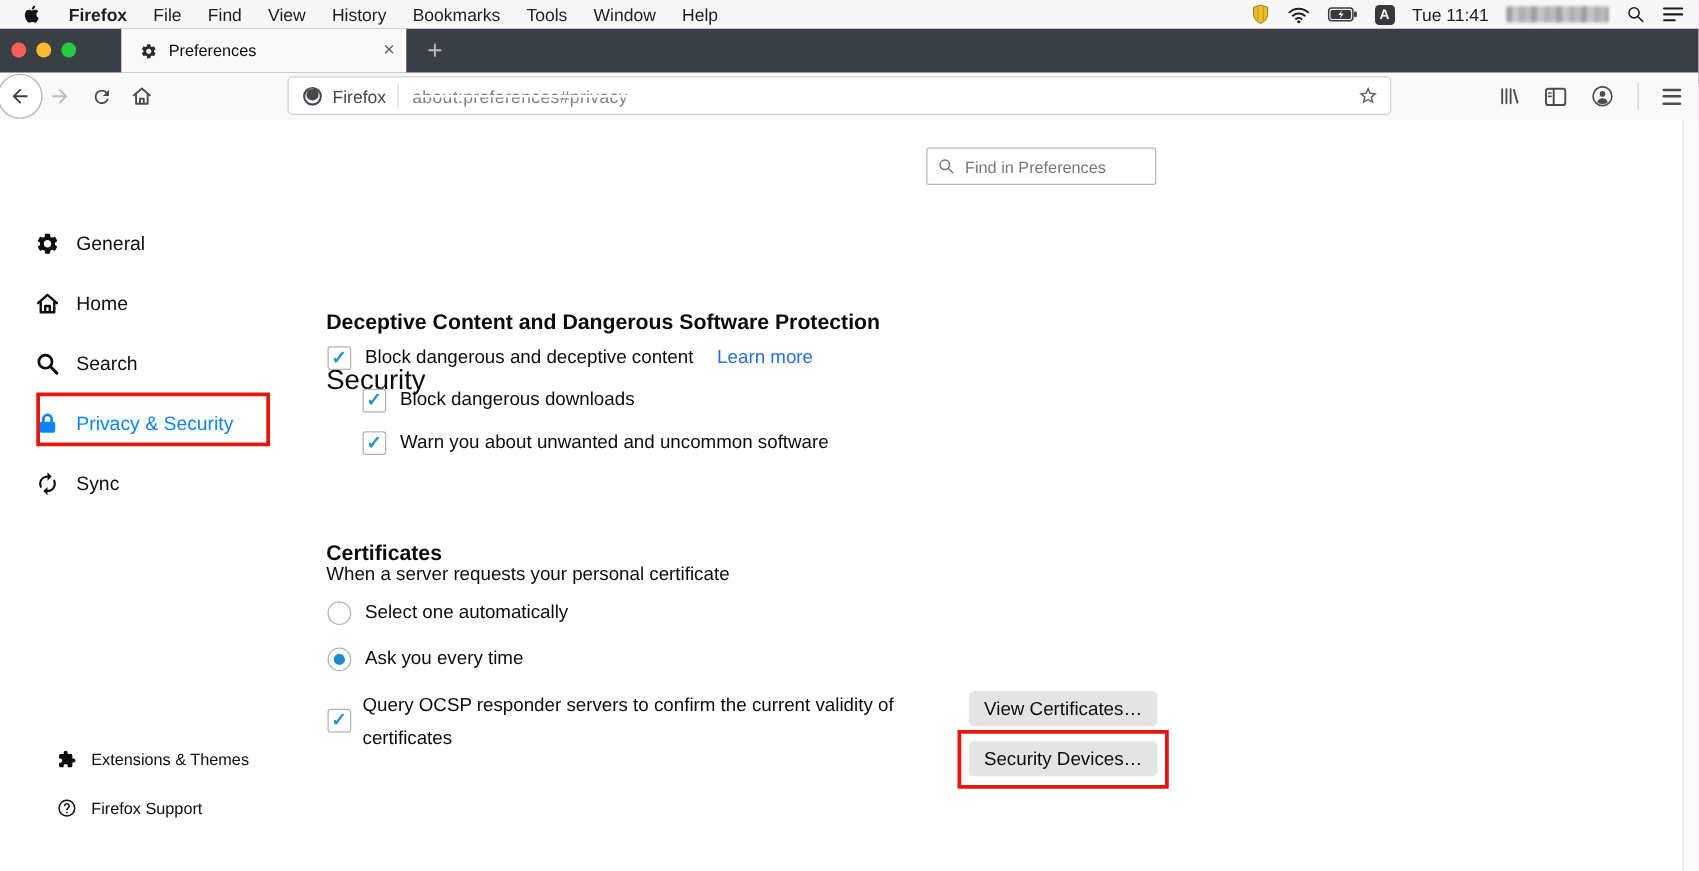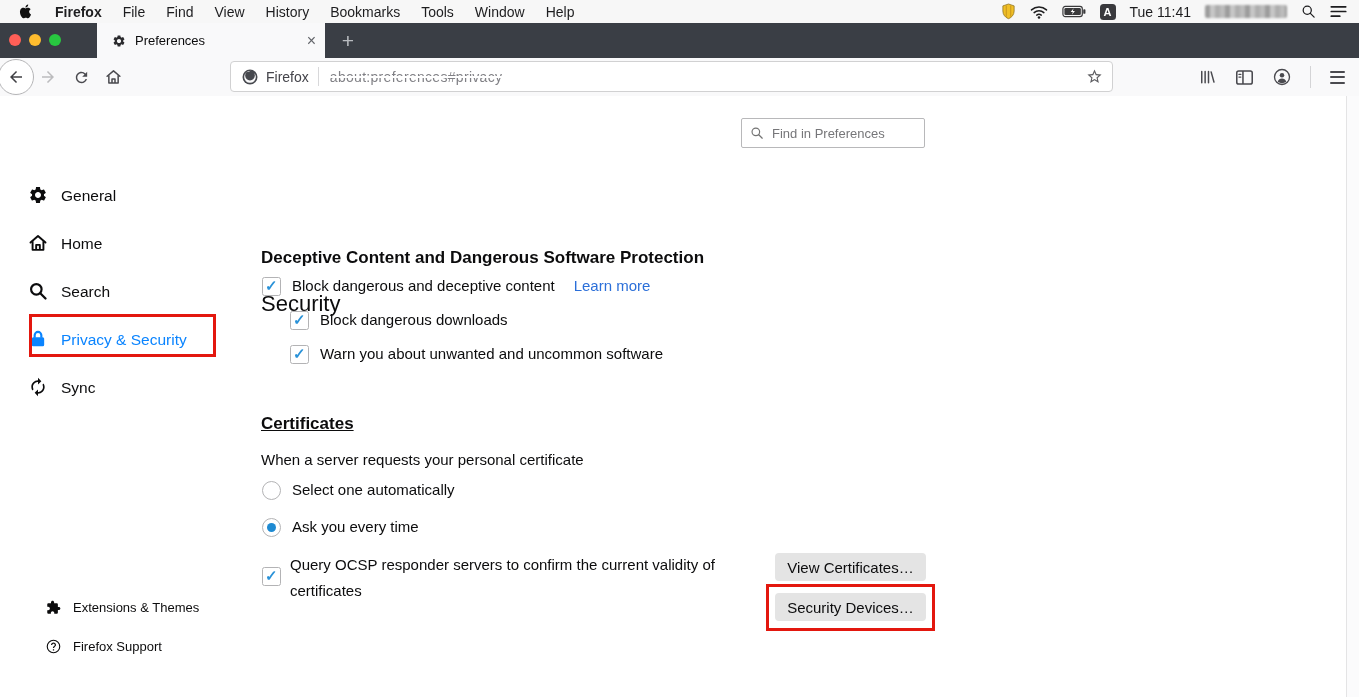--- a/index.html
+++ b/index.html
@@ -338,21 +338,21 @@
     </div>
     <div class="ctl-row" style="left:290px;top:215px;">
       <span class="cb checked"></span>
       <span class="body-text">Block dangerous downloads</span>
     </div>
     <div class="ctl-row" style="left:290px;top:249px;">
       <span class="cb checked"></span>
       <span class="body-text">Warn you about unwanted and uncommon software</span>
     </div>
 
-    <div class="section-h" style="top:318px;text-decoration:underline;">Certificates</div>
+    <div class="section-h" style="top:337px;">Certificates</div>
     <div class="body-text" style="position:absolute;left:261px;top:355px;">When a server requests your personal certificate</div>
 
     <div class="ctl-row" style="left:262px;top:385px;">
       <span class="radio"></span>
       <span class="body-text">Select one automatically</span>
     </div>
     <div class="ctl-row" style="left:262px;top:422px;">
       <span class="radio selected"></span>
       <span class="body-text">Ask you every time</span>
     </div>

